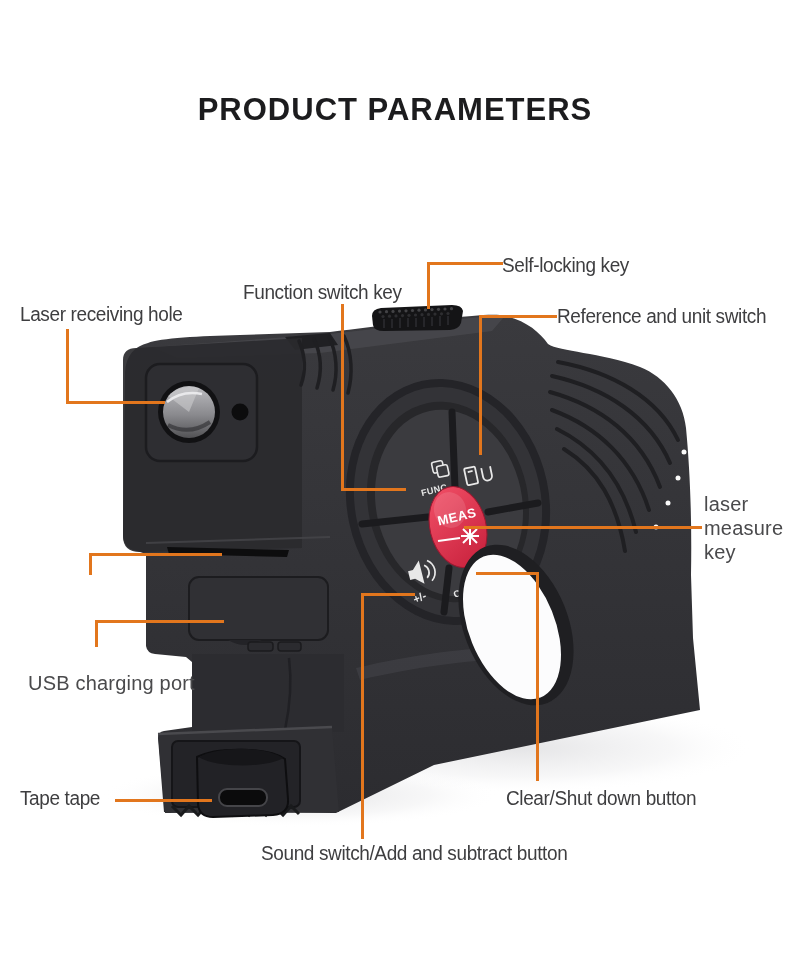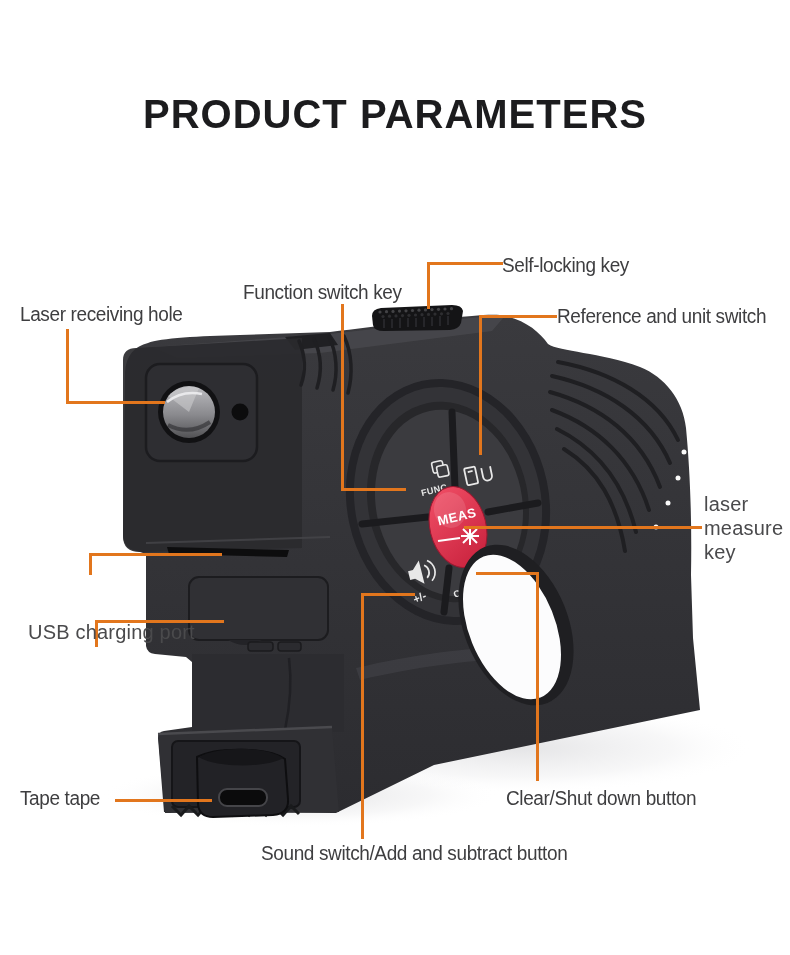--- a/index.html
+++ b/index.html
@@ -1,20 +1,20 @@
 <!DOCTYPE html>
 <html style="--accent: #e2761d;"><head>
 <meta charset="utf-8">
 <style>
   html,body{margin:0;padding:0;background:#fff;}
   body{width:790px;height:955px;position:relative;overflow:hidden;
        font-family:"Liberation Sans", sans-serif;}
   .stage{position:absolute;inset:0;width:790px;height:955px;}
   .title{position:absolute;left:0;right:0;top:92px;text-align:center;
-         font-size:40px;font-weight:bold;letter-spacing:1px;color:#1c1c1e;}
+         font-size:31px;font-weight:bold;letter-spacing:1px;color:#1c1c1e;}
   .lbl{position:absolute;font-size:20px;line-height:23px;color:#3e3e40;white-space:nowrap;}
   .lbl.cond{letter-spacing:-0.4px;transform:scaleX(.95);transform-origin:0 0;}
   .lbl.light{color:#4a4a4c;letter-spacing:.2px;}
   .lbl.wrap{white-space:normal;width:95px;line-height:24px;}
   .ld{position:absolute;background:var(--accent,#e2761d);z-index:5;}
   svg.device{position:absolute;left:0;top:0;z-index:1;}
   .lbl{z-index:6;}
 </style>
 </head>
 <body>
@@ -253,18 +253,18 @@
   <div class="ld" style="left:476px;top:572px;width:63px;height:3px"></div>
   <div class="ld" style="left:536px;top:572px;width:3px;height:209px"></div>
   <div class="ld" style="left:361px;top:593px;width:54px;height:3px"></div>
   <div class="ld" style="left:361px;top:593px;width:3px;height:246px"></div>
 
   <div class="lbl cond" style="left:502px;top:254px">Self-locking key</div>
   <div class="lbl cond" style="left:243px;top:281px">Function switch key</div>
   <div class="lbl cond" style="left:20px;top:303px">Laser receiving hole</div>
   <div class="lbl cond" style="left:557px;top:305px">Reference and unit switch</div>
   <div class="lbl light wrap" style="left:704px;top:492px">laser measure key</div>
-  <div class="lbl light" style="left:28px;top:621px">USB charging port</div>
+  <div class="lbl light" style="left:28px;top:672px">USB charging port</div>
   <div class="lbl cond" style="left:20px;top:787px">Tape tape</div>
   <div class="lbl cond" style="left:506px;top:787px">Clear/Shut down button</div>
   <div class="lbl cond" style="left:261px;top:842px">Sound switch/Add and subtract button</div>
 
 </div>
 
 </body></html>

